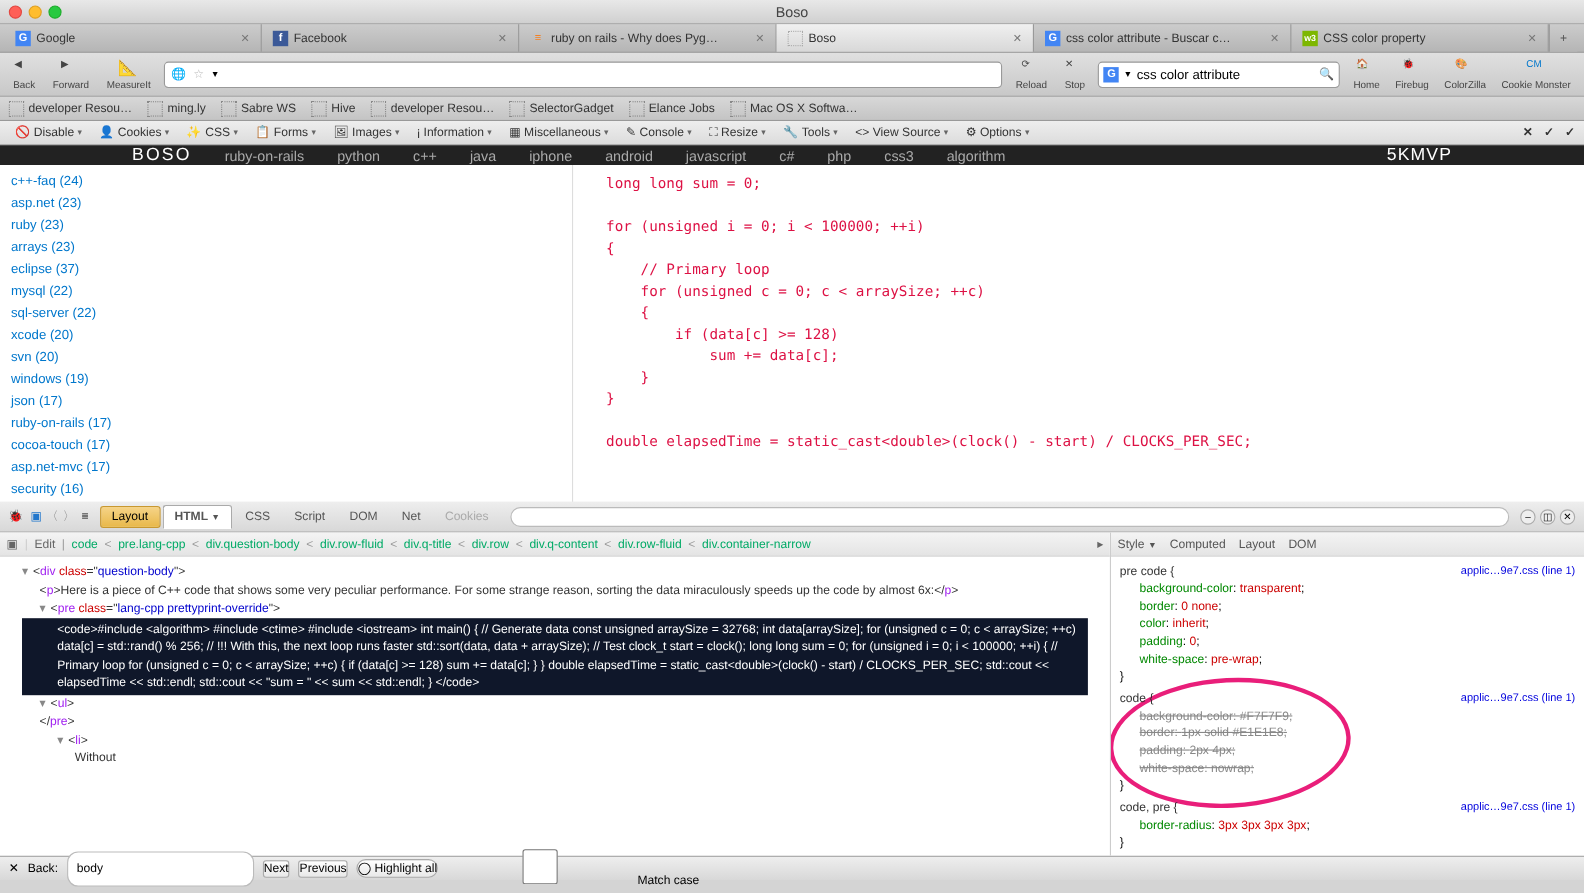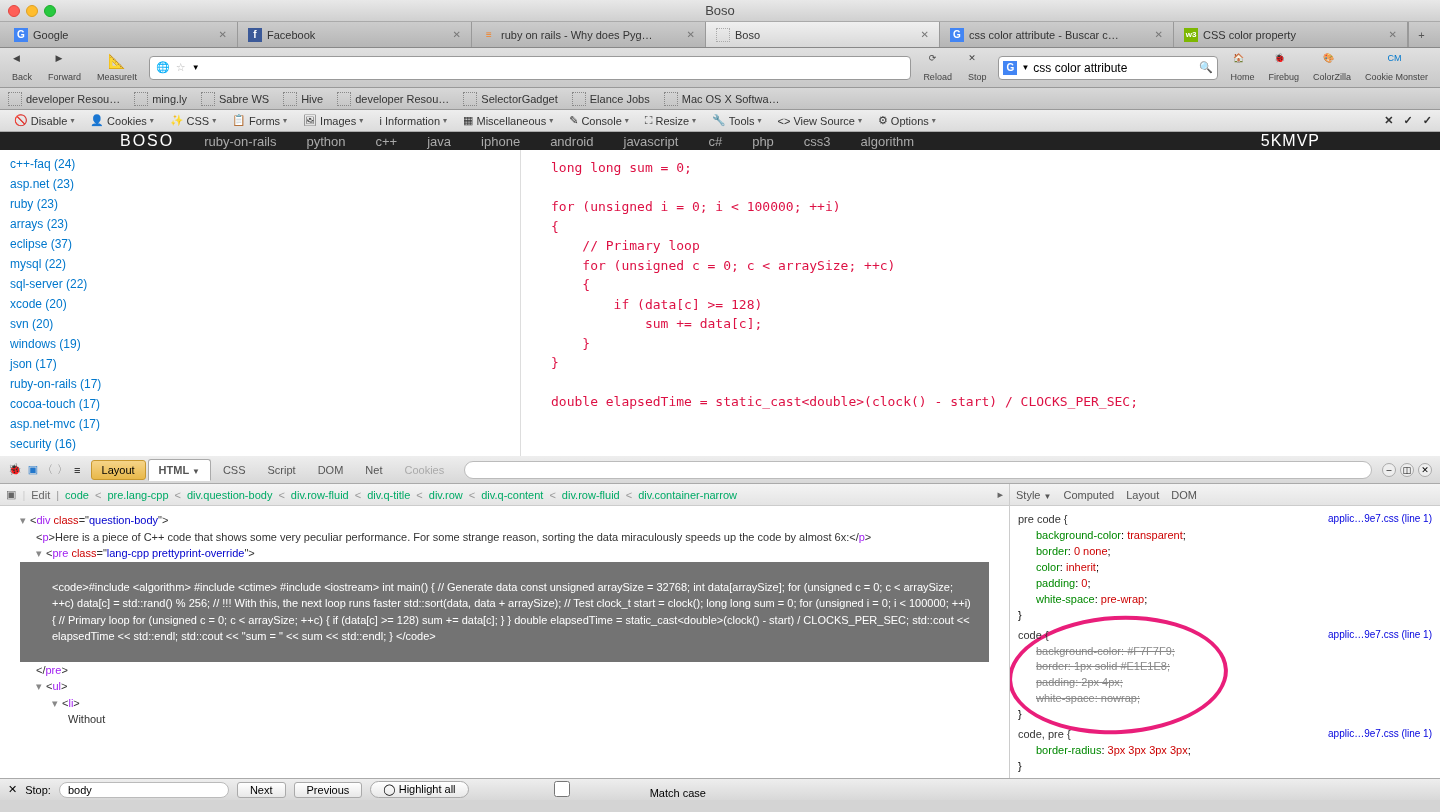--- a/index.html
+++ b/index.html
@@ -44,38 +44,38 @@
 .fb-tabs .console-btn{background:linear-gradient(#f6d488,#e8b84a);border:1px solid #c89830;border-radius:3px;padding:3px 10px;font-size:11px}
 .fb-tabs input{flex:1;margin:0 8px;border:1px solid #bbb;border-radius:10px;height:18px;padding:0 8px}
 .fb-tabs .ctrls{display:flex;gap:4px}
 .fb-tabs .ctrls span{width:14px;height:14px;border:1px solid #aaa;border-radius:50%;display:inline-flex;align-items:center;justify-content:center;font-size:9px;background:#eee}
 .fb-body{flex:1;display:flex;overflow:hidden}
 .fb-left{flex:1;display:flex;flex-direction:column;border-right:1px solid #ccc;overflow:hidden}
 .crumb{height:22px;background:linear-gradient(#f4f4f4,#e4e4e4);display:flex;align-items:center;padding:0 6px;gap:6px;border-bottom:1px solid #ccc;font-size:11px;font-family:Menlo,monospace;color:#666;overflow:hidden}
 .crumb .c{color:#0a6}.crumb .sep{color:#999}
 .htmltree{flex:1;padding:6px 20px;font-family:Menlo,Consolas,monospace;font-size:11px;line-height:1.5;overflow:auto;color:#333}
 .htmltree .tg{color:#a020f0}.htmltree .at{color:#c00}.htmltree .av{color:#00c}
-.htmltree .sel{background:#737373;color:#fff;padding:17px;display:block}
+.htmltree .sel{background:#0f172a;color:#fff;padding:2px;display:block}
 .htmltree .ind1{padding-left:16px}.htmltree .ind2{padding-left:32px}.htmltree .ind3{padding-left:48px}
 .htmltree .tw{display:inline-block;width:10px;color:#888}
 .fb-right{width:430px;display:flex;flex-direction:column}
 .style-tabs{height:22px;background:linear-gradient(#f4f4f4,#e4e4e4);display:flex;align-items:center;padding:0 6px;gap:12px;border-bottom:1px solid #ccc;font-size:11px}
 .style-tabs .st{color:#555}.style-tabs .st.active{font-weight:normal}
 .stylepane{flex:1;padding:6px 8px;font-family:Menlo,Consolas,monospace;font-size:11px;line-height:1.45;overflow:auto;position:relative}
 .rule{margin-bottom:4px;position:relative}
 .rule .src{float:right;color:#00d;font-size:10px}
 .rule .sel{color:#333}
 .rule .prop{padding-left:18px}
 .rule .pn{color:#080}.rule .pv{color:#c00}
 .rule .strike{text-decoration:line-through;color:#888}
 .rule .strike .pn,.rule .strike .pv{color:#888}
 .circle{position:absolute;border:4px solid #e91e7a;border-radius:50%;width:220px;height:118px;left:-2px;top:110px;pointer-events:none;transform:rotate(-3deg)}
 .findbar{height:22px;background:linear-gradient(#eee,#d8d8d8);border-top:1px solid #aaa;display:flex;align-items:center;padding:0 8px;gap:8px;font-size:11px}
-.findbar input{border:1px solid #bbb;border-radius:10px;height:16px;padding:0 8px;width:170px;font-size:11px}
-.findbar button{font-size:11px;padding:1px 12px;border:1px solid #aaa;border-radius:3px;background:linear-gradient(#fff,#e8e8e8)}
+.findbar input{border:1px solid #bbb;border-radius:10px;height:32px;padding:0 8px;width:170px;font-size:11px}
+.findbar button{font-size:11px;padding:1px 0;border:1px solid #aaa;border-radius:3px;background:linear-gradient(#fff,#e8e8e8)}
 .tri{font-size:8px}
 </style>
 </head>
 <body>
 
 <div class="titlebar">
   <div class="traffic">
     <div class="tl red"></div>
     <div class="tl yel"></div>
     <div class="tl grn"></div>
@@ -368,22 +368,22 @@
           <span class="c">div.row-fluid</span>
           <span class="sep"> &lt; </span>
           <span class="c">div.container-narrow</span>
           <span style="margin-left: auto;"> ▸</span>
         </div>
       <div class="htmltree" id="htmltree">
           <div><span class="tw">▾</span>&lt;<span class="tg">div</span> <span class="at">class</span>="<span class="av">question-body</span>"&gt;</div>
           <div class="ind1">&lt;<span class="tg">p</span>&gt;Here is a piece of C++ code that shows some very peculiar performance. For some strange reason, sorting the data miraculously speeds up the code by almost 6x:&lt;/<span class="tg">p</span>&gt;</div>
           <div class="ind1"><span class="tw">▾</span>&lt;<span class="tg">pre</span> <span class="at">class</span>="<span class="av">lang-cpp prettyprint-override</span>"&gt;</div>
           <div class="ind2 sel">&lt;code&gt;#include &lt;algorithm&gt; #include &lt;ctime&gt; #include &lt;iostream&gt; int main() { // Generate data const unsigned arraySize = 32768; int data[arraySize]; for (unsigned c = 0; c &lt; arraySize; ++c) data[c] = std::rand() % 256; // !!! With this, the next loop runs faster std::sort(data, data + arraySize); // Test clock_t start = clock(); long long sum = 0; for (unsigned i = 0; i &lt; 100000; ++i) { // Primary loop for (unsigned c = 0; c &lt; arraySize; ++c) { if (data[c] &gt;= 128) sum += data[c]; } } double elapsedTime = static_cast&lt;double&gt;(clock() - start) / CLOCKS_PER_SEC; std::cout &lt;&lt; elapsedTime &lt;&lt; std::endl; std::cout &lt;&lt; "sum = " &lt;&lt; sum &lt;&lt; std::endl; } &lt;/code&gt;</div>
+          <div class="ind1"><span class="tw">▾</span>&lt;<span class="tg">ul</span>&gt;</div>
           <div class="ind1">&lt;/<span class="tg">pre</span>&gt;</div>
-          <div class="ind1"><span class="tw">▾</span>&lt;<span class="tg">ul</span>&gt;</div>
           <div class="ind2"><span class="tw">▾</span>&lt;<span class="tg">li</span>&gt;</div>
           <div class="ind3">Without</div>
         </div>
     </div>
     <div class="fb-right">
       <div class="style-tabs">
         <span class="st active"><span>Style</span> <span class="tri">▼</span></span>
         <span class="st">Computed</span>
         <span class="st">Layout</span>
         <span class="st">DOM</span>
@@ -415,19 +415,19 @@
             <div class="prop"><span class="pn">border-radius</span>: <span class="pv">3px 3px 3px 3px</span>;</div>
             <div>}</div>
           </div>
         </div>
     </div>
   </div>
 </div>
 
 <div class="findbar">
   <span>✕</span>
-  <span>Stop:</span>
+  <span>Back:</span>
   <input value="body" style="">
   <button>Next</button>
   <button>Previous</button>
   <button style="border-radius:10px">◯ <span>Highlight all</span></button>
   <label><input type="checkbox" style=""> <span>Match case</span></label>
 </div>
 
 </body></html>

